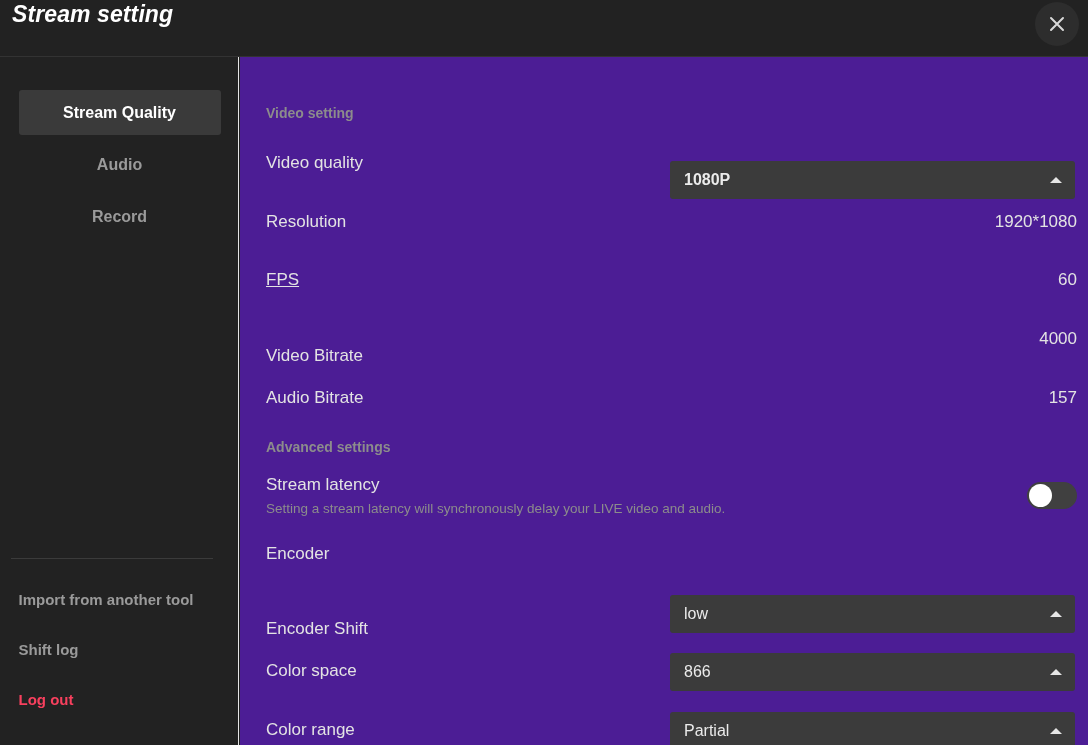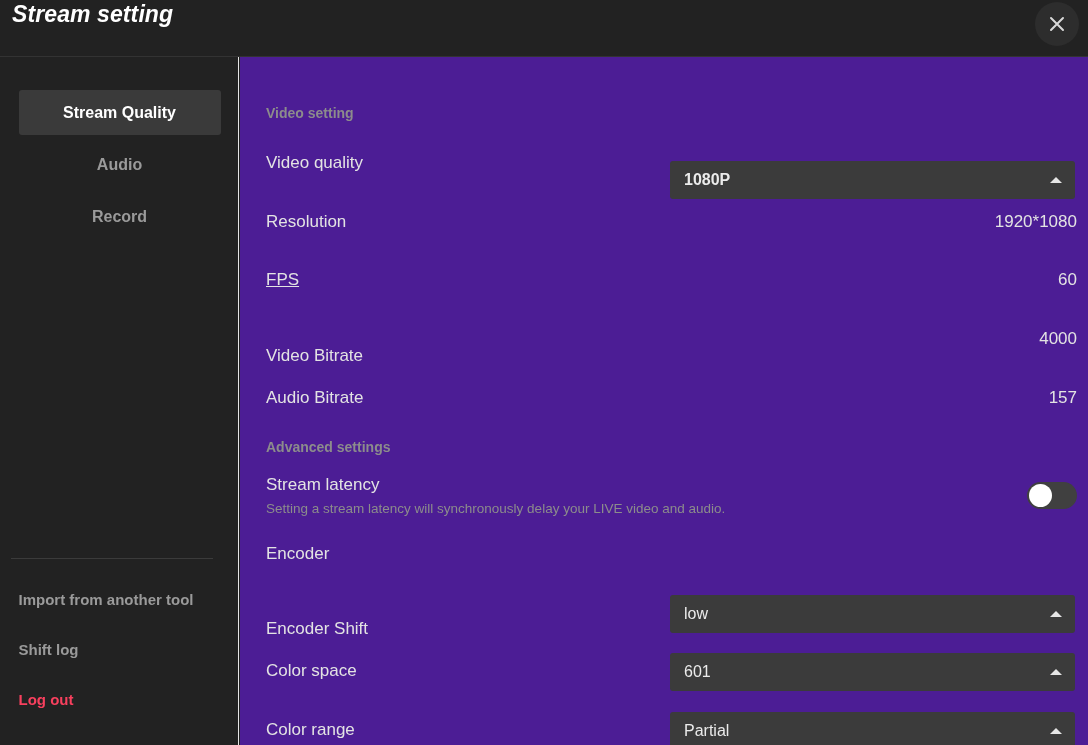--- a/index.html
+++ b/index.html
@@ -285,21 +285,21 @@
     <div class="row-label" style="top:487px;">Encoder</div>
 
     <div class="row-label" style="top:546px;margin-top:16px;">Encoder Shift</div>
     <div class="dropdown" style="top:538px;">
       <span class="dropdown-value">low</span>
       <span class="dropdown-arrow"></span>
     </div>
 
     <div class="row-label" style="top:604px;">Color space</div>
     <div class="dropdown" style="top:596px;">
-      <span class="dropdown-value">601</span>
+      <span class="dropdown-value">866</span>
       <span class="dropdown-arrow"></span>
     </div>
 
     <div class="row-label" style="top:663px;">Color range</div>
     <div class="dropdown" style="top:655px;">
       <span class="dropdown-value">Partial</span>
       <span class="dropdown-arrow"></span>
     </div>
 
   </div>

